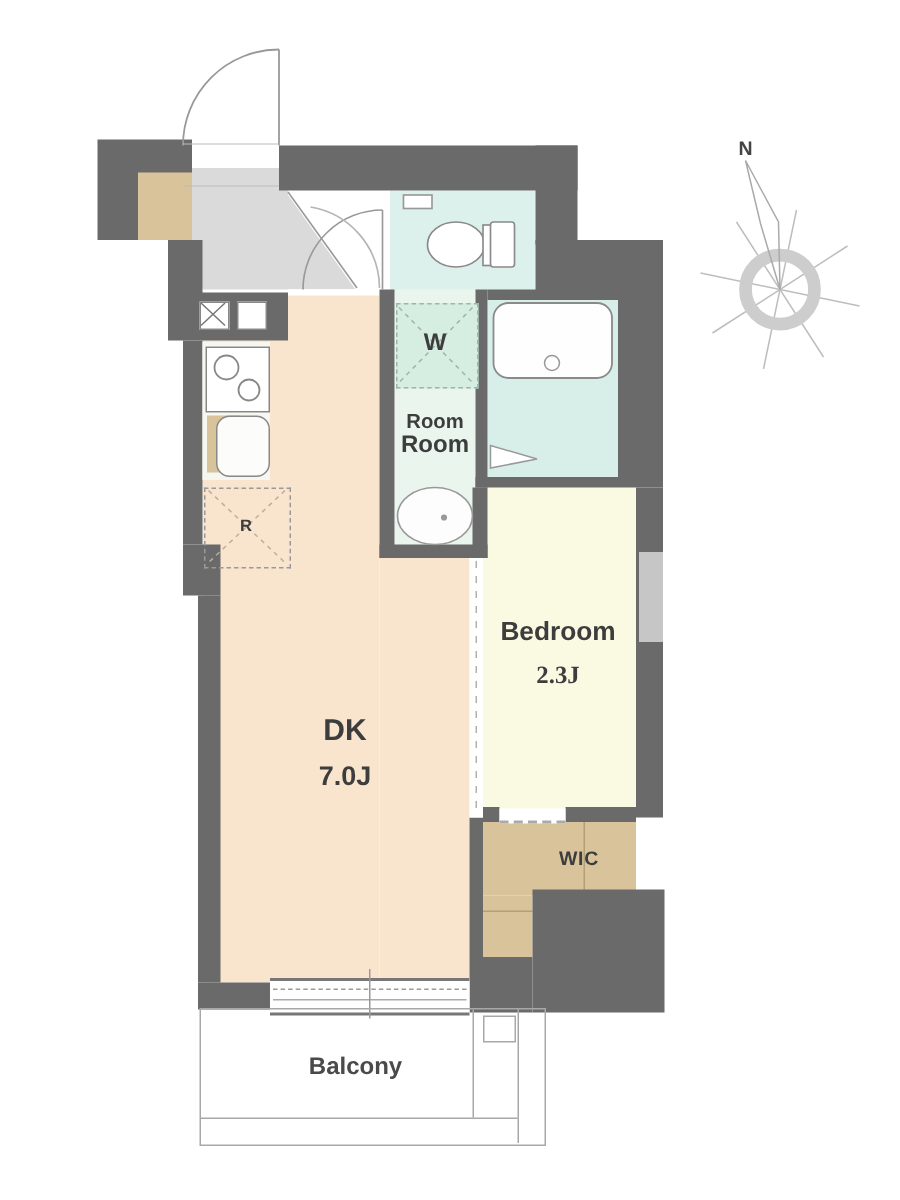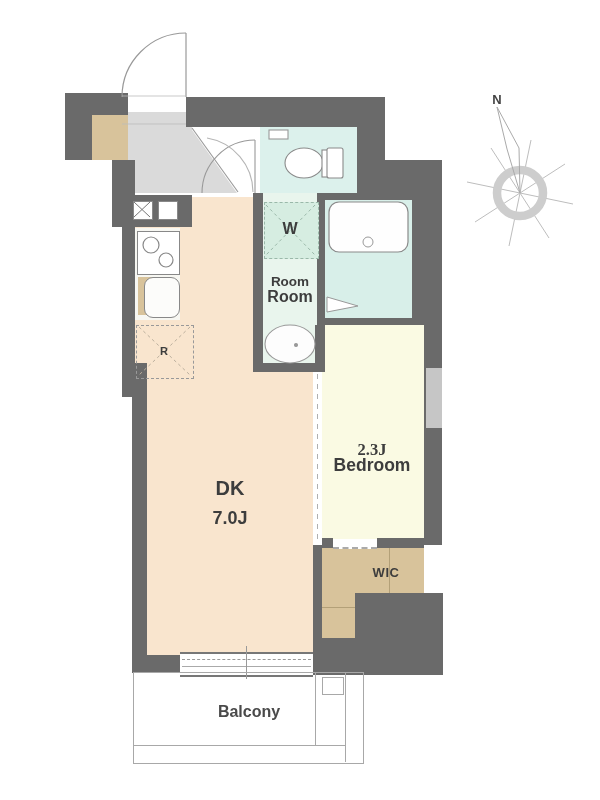--- a/index.html
+++ b/index.html
@@ -159,21 +159,21 @@
 
   <div class="lbl" style="left:290px;top:229px;font-size:16px;">W</div>
   <div class="lbl" style="left:290px;top:281px;font-size:13.5px;">Room</div>
   <div class="lbl" style="left:290px;top:297px;font-size:16px;">Room</div>
 
   <div class="lbl" style="left:164px;top:351px;font-size:11px;font-weight:700;">R</div>
 
   <div class="lbl" style="left:230px;top:488px;font-size:20px;">DK</div>
   <div class="lbl" style="left:230px;top:518px;font-size:18px;">7.0J</div>
 
-  <div class="lbl" style="left:372px;top:421px;font-size:17.5px;margin-top:44px;">Bedroom</div>
+  <div class="lbl" style="left:372px;top:421px;font-size:17.5px;">Bedroom</div>
   <div class="lbl" style="left:372px;top:450px;font-size:16.5px;font-family:Liberation Serif, serif;">2.3J</div>
 
   <div class="lbl" style="left:357px;top:572px;font-size:13px;letter-spacing:0.5px;margin-left:29px;">WIC</div>
 
-  <div class="lbl" style="left:249px;top:712px;font-size:16px;color:#4a4a4a;">Balcony</div>
+  <div class="lbl" style="left:237px;top:712px;font-size:16px;color:#4a4a4a;">Balcony</div>
 
 
 </div>
 
 </body></html>

